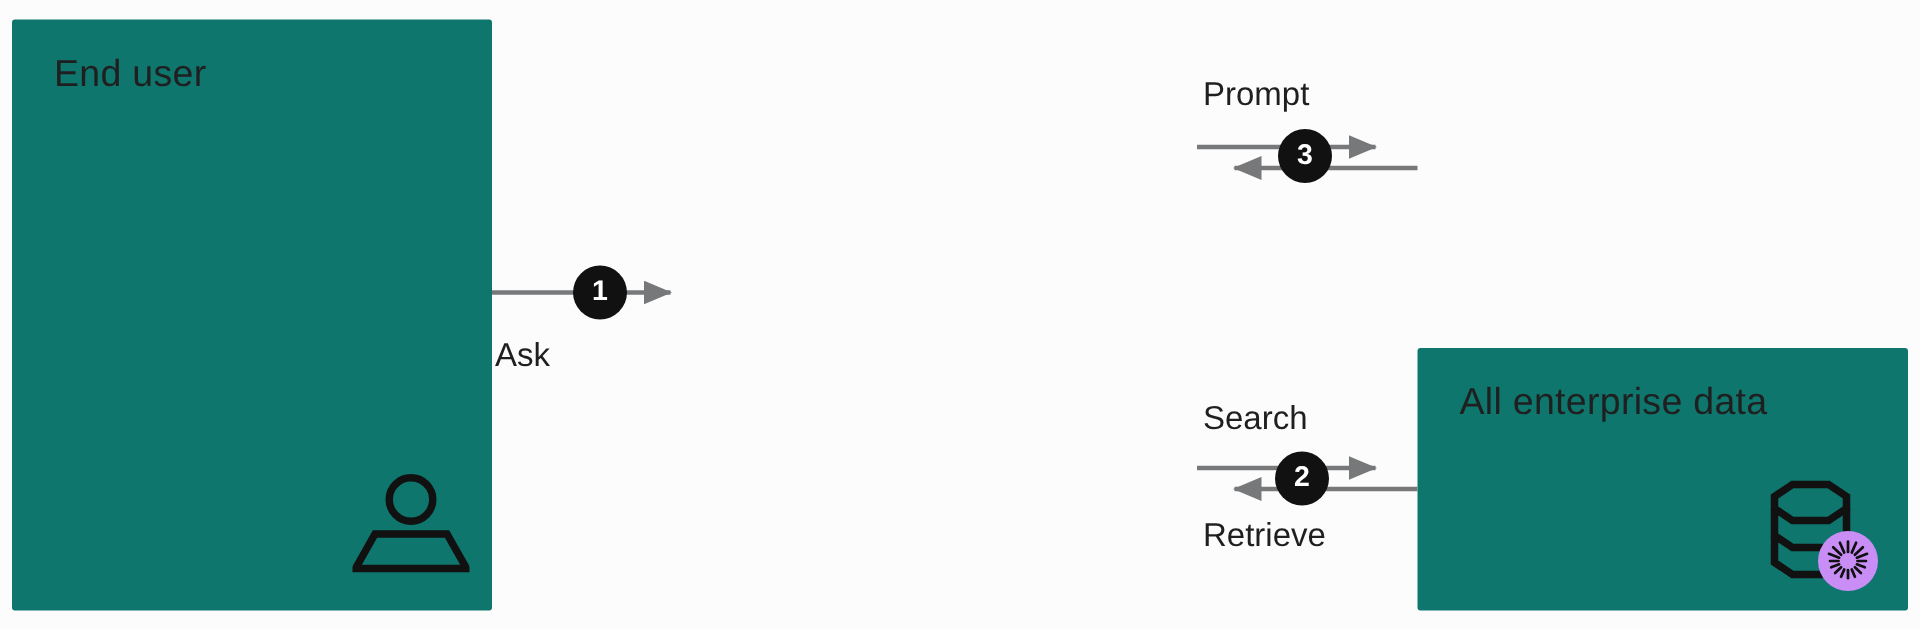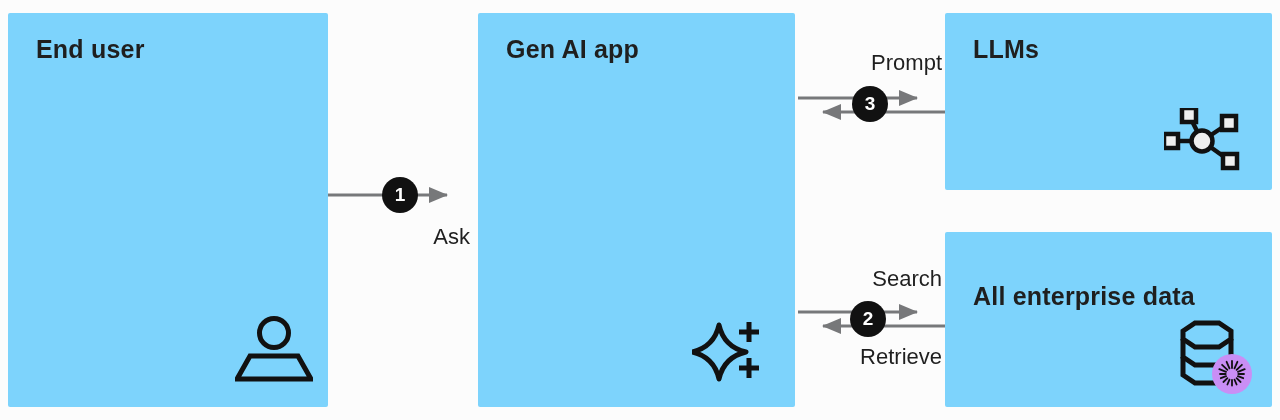--- a/index.html
+++ b/index.html
@@ -7,44 +7,43 @@
     width: 1280px; height: 420px;
     background: #fcfcfc;
     font-family: "Liberation Sans", sans-serif;
     color: #1f1f1f;
     overflow: hidden;
   }
   .canvas { position: relative; width: 1280px; height: 420px; }
 
   .box {
     position: absolute;
-    background: #7dd3fc;
+    background: #0f766e;
     border-radius: 2px;
-    font-weight: bold;
   }
   .box-end-user  { left: 8px;   top: 13px;  width: 320px; height: 394px; }
   .box-gen-ai    { left: 478px; top: 13px;  width: 317px; height: 394px; }
   .box-llms      { left: 945px; top: 13px;  width: 327px; height: 177px; }
   .box-data      { left: 945px; top: 232px; width: 327px; height: 175px; }
 
   .box-title {
     position: absolute;
     left: 28px; top: 20px;
     font-size: 25px;
     line-height: 32px;
     letter-spacing: 0.2px;
     color: #1f1f1f;
     white-space: nowrap;
   }
-  .box-title.two-line { white-space: normal; width: 280px; margin-top: 28px; }
+  .box-title.two-line { white-space: normal; width: 280px; }
 
   .flow-label {
     position: absolute;
     width: 140px;
-    text-align: right;
+    text-align: left;
     font-size: 22px;
     color: #1f1f1f;
   }
   .label-ask      { left: 330px; top: 224px; }
   .label-prompt   { left: 802px; top: 50px;  }
   .label-search   { left: 802px; top: 266px; }
   .label-retrieve { left: 802px; top: 344px; }
 
   .badge {
     position: absolute;
@@ -83,47 +82,21 @@
 <div class="canvas">
 
   <div class="box box-end-user">
     <div class="box-title">End user</div>
     <svg class="icon icon-person" width="78" height="68" viewBox="0 0 78 68">
       <circle cx="39" cy="18" r="14.5" fill="none" stroke="#111111" stroke-width="5"></circle>
       <path d="M2,64 L15,41 L63,41 L76,64 Z" fill="none" stroke="#111111" stroke-width="5" stroke-linejoin="miter"></path>
     </svg>
   </div>
 
-  <div class="box box-gen-ai">
-    <div class="box-title">Gen AI app</div>
-    <svg class="icon icon-sparkle" width="70" height="66" viewBox="0 0 70 66">
-      <path d="M27,9 Q32,31 54,36 Q32,41 27,63 Q22,41 0,36 Q22,31 27,9 Z" fill="none" stroke="#111111" stroke-width="5" stroke-linejoin="round"></path>
-      <path d="M57,6 V26 M47,16 H67" stroke="#111111" stroke-width="5" fill="none"></path>
-      <path d="M57,42 V62 M47,52 H67" stroke="#111111" stroke-width="5" fill="none"></path>
-    </svg>
-  </div>
 
-  <div class="box box-llms">
-    <div class="box-title">LLMs</div>
-    <svg class="icon icon-network" width="80" height="64" viewBox="0 0 80 64">
-      <g stroke="#111111" stroke-width="4.5" fill="none">
-        <line x1="38" y1="33" x2="25" y2="7"></line>
-        <line x1="38" y1="33" x2="65" y2="15"></line>
-        <line x1="38" y1="33" x2="7" y2="33"></line>
-        <line x1="38" y1="33" x2="66" y2="53"></line>
-      </g>
-      <circle cx="38" cy="33" r="10.5" fill="#efefef" stroke="#111111" stroke-width="4.5"></circle>
-      <g fill="#efefef" stroke="#111111" stroke-width="4.5">
-        <rect x="18" y="0" width="14" height="14"></rect>
-        <rect x="58" y="8" width="14" height="14"></rect>
-        <rect x="0" y="26" width="14" height="14"></rect>
-        <rect x="59" y="46" width="14" height="14"></rect>
-      </g>
-    </svg>
-  </div>
 
   <div class="box box-data">
     <div class="box-title two-line">
       <span>All enterprise data</span><br>
     </div>
     <svg class="icon icon-database" width="54" height="68" viewBox="0 0 54 68">
       <g fill="none" stroke="#111111" stroke-width="5" stroke-linejoin="miter">
         <path d="M15,3 L39,3 L51,11 L51,19 L39,27 L15,27 L3,19 L3,11 Z"></path>
         <path d="M3,19 L3,37 L15,45 L39,45 L51,37 L51,19"></path>
         <path d="M3,37 L3,55 L15,63 L39,63 L51,55 L51,37"></path>

